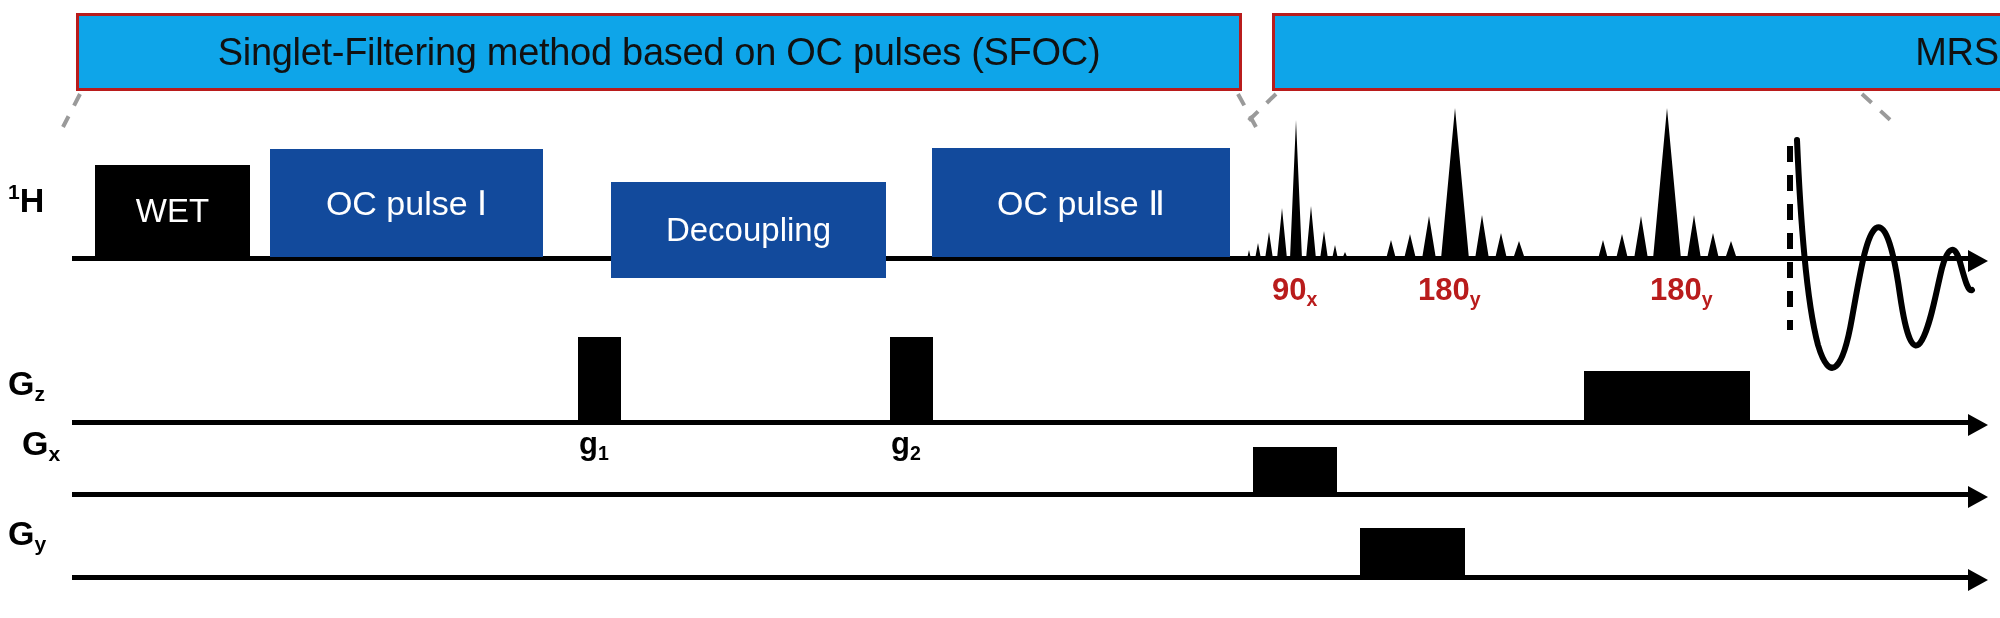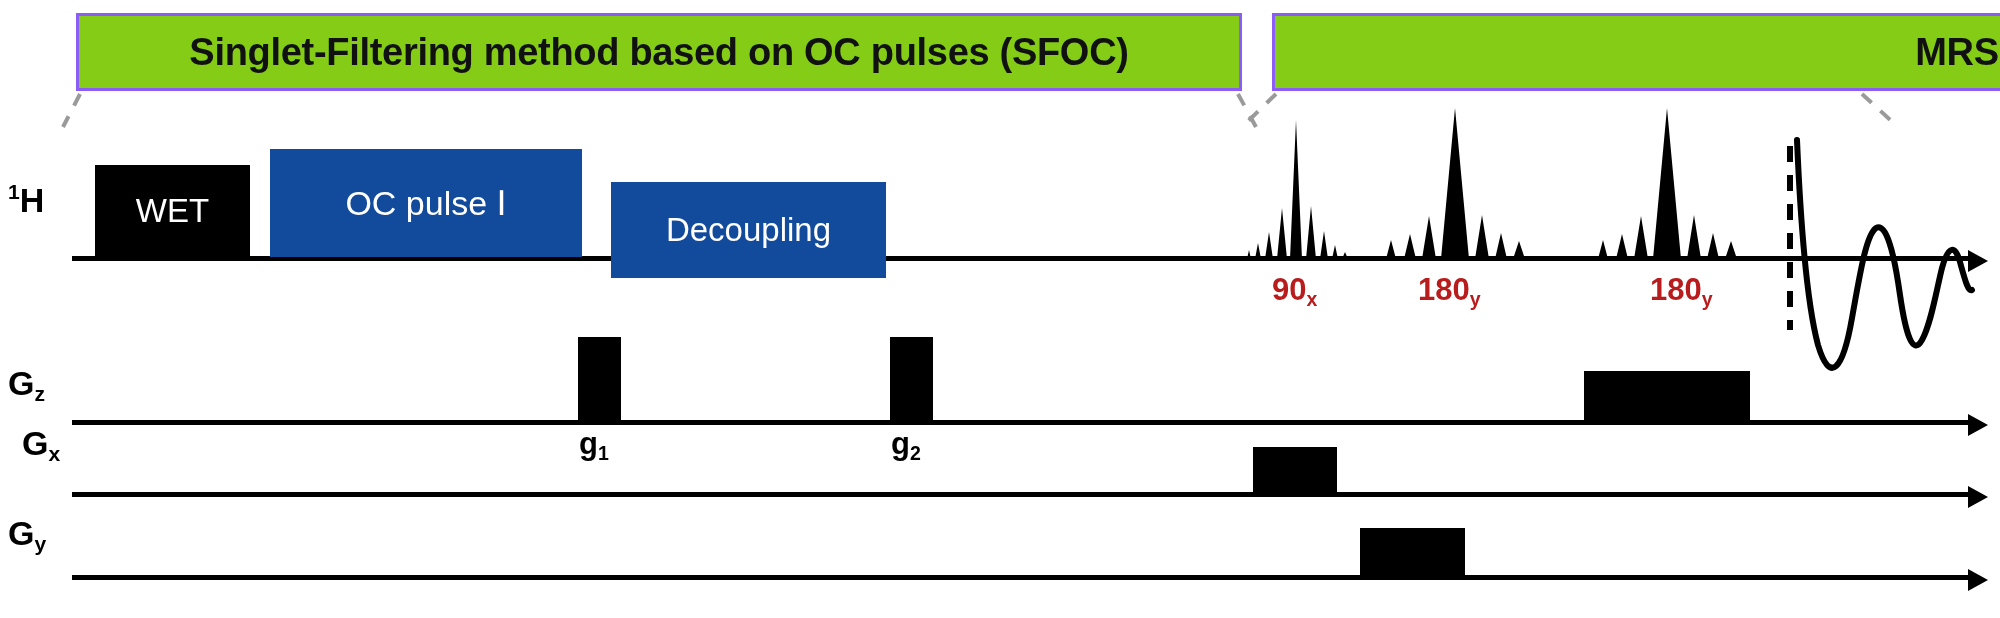--- a/index.html
+++ b/index.html
@@ -15,28 +15,28 @@
   #stage {
     position: relative;
     width: 2000px;
     height: 618px;
     background: #ffffff;
     overflow: hidden;
   }
   
   .banner {
     position: absolute;
-    background: #84cc16;
-    border: 3px solid #8b5cf6;
+    background: #0ea5e9;
+    border: 3px solid #b91c1c;
     box-sizing: border-box;
     display: flex;
     align-items: center;
     justify-content: center;
     color: #111111;
-    font-weight: bold;
+    font-weight: normal;
     letter-spacing: -0.3px;
   }
   #banner-sfoc {
     left: 76px; top: 13px; width: 1166px; height: 78px;
     font-size: 38px;
   }
   #banner-mrs {
     left: 1272px; top: 13px; width: 1370px; height: 78px;
     font-size: 38px;
   }
@@ -91,21 +91,21 @@
     align-items: center;
     justify-content: center;
     color: #ffffff;
     font-weight: normal;
     white-space: nowrap;
   }
   .block.black { background: #000000; }
   .block.blue  { background: #124A9C; }
 
   #blk-wet        { left: 95px;  top: 165px; width: 155px; height: 92px; font-size: 33px; }
-  #blk-oc1        { left: 270px; top: 149px; width: 312px; height: 108px; font-size: 34px; }
+  #blk-oc1        { left: 270px; top: 149px; width: 273px; height: 108px; font-size: 34px; }
   #blk-decoupling { left: 611px; top: 182px; width: 275px; height: 96px; font-size: 33px; }
   #blk-oc2        { left: 932px; top: 148px; width: 298px; height: 109px; font-size: 34px; }
 
   
   .grad {
     position: absolute;
     background: #000000;
   }
   
   #gz-g1   { left: 578px;  top: 337px; width: 43px;  height: 84px; }
@@ -224,20 +224,23 @@
   </div>
 
   <div class="block blue" id="blk-oc1">
     <span>OC pulse Ⅰ</span>
   </div>
 
   <div class="block blue" id="blk-decoupling">
     <span>Decoupling</span>
   </div>
 
+  <div class="block blue" id="blk-oc2">
+    <span>OC pulse Ⅱ</span>
+  </div>
 
   <div class="grad" id="gz-g1"></div>
   <div class="grad" id="gz-g2"></div>
   <div class="grad" id="gz-slab"></div>
   <div class="grad" id="gx-p1"></div>
   <div class="grad" id="gy-p1"></div>
 
   <div class="grad-caption" id="cap-g1">
     <span>g</span><sub>1</sub>
   </div>

